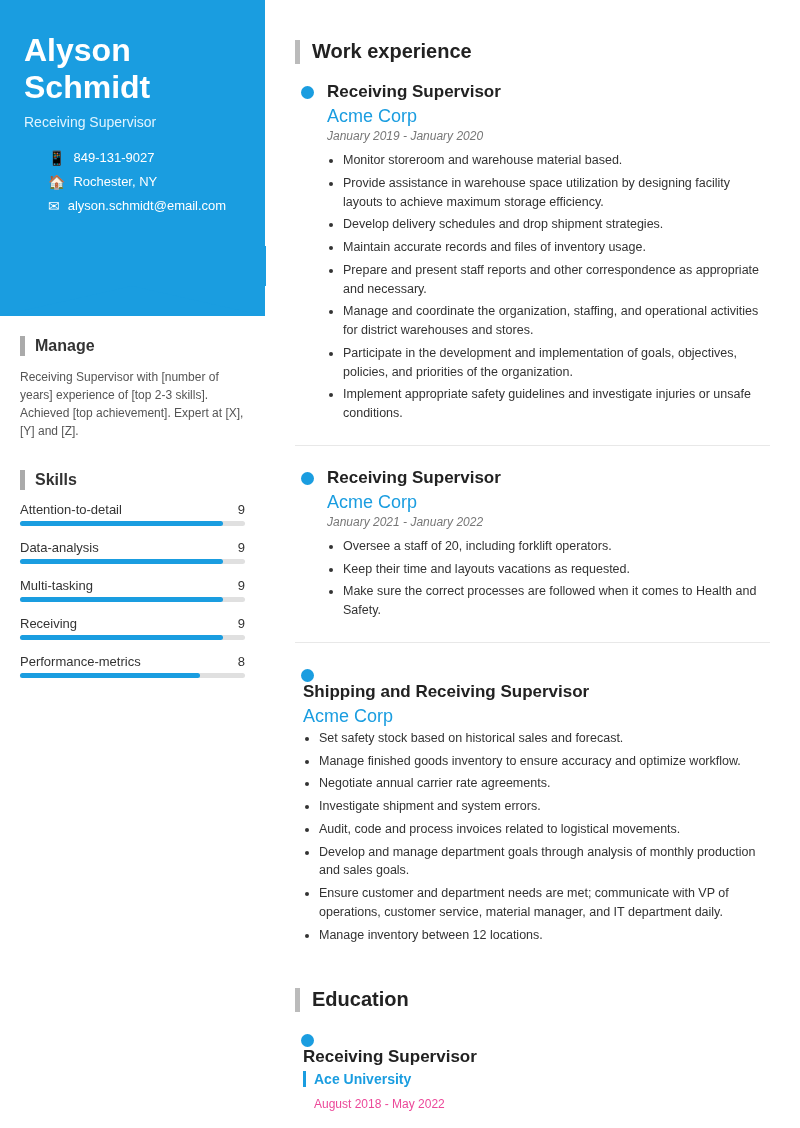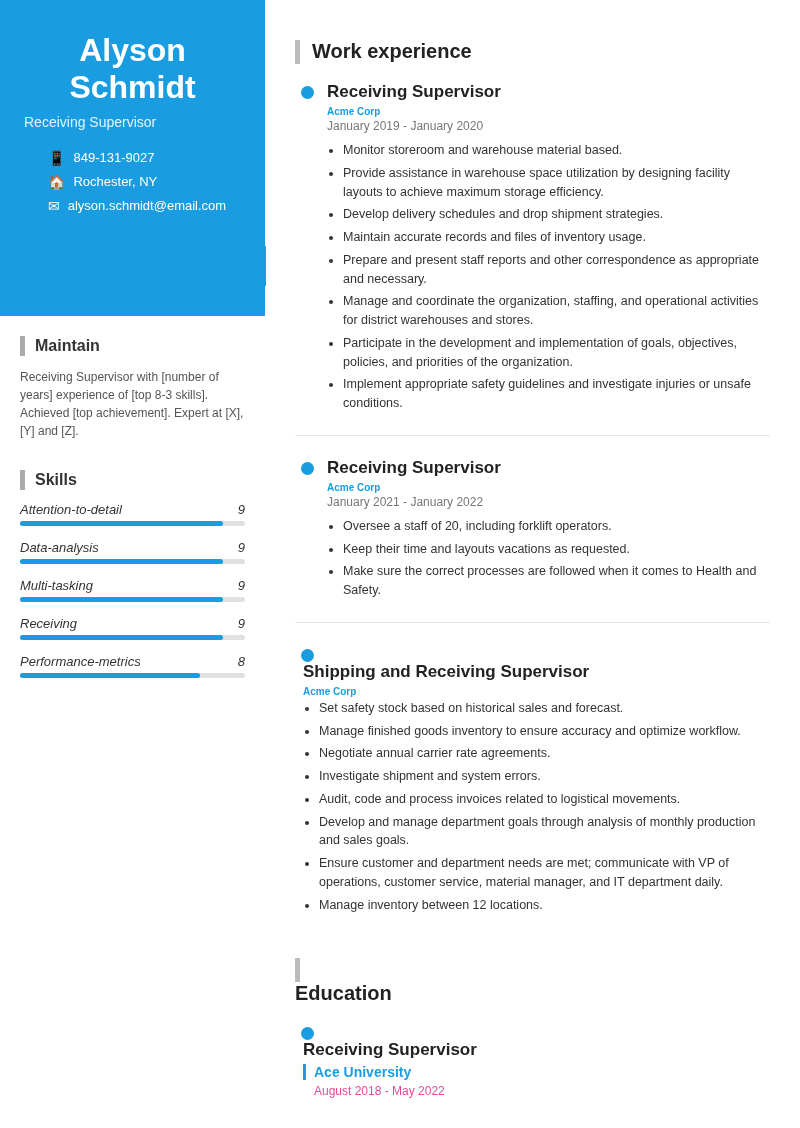--- a/index.html
+++ b/index.html
@@ -32,21 +32,20 @@
     .sidebar-top {
       background: #1a9de0;
       padding: 32px 24px 0 24px;
     }
     .sidebar-name {
       font-size: 32px;
       font-weight: bold;
       line-height: 1.15;
       color: #fff;
       margin-bottom: 8px;
-      text-align: center;
     }
     .sidebar-jobtitle {
       font-size: 14px;
       color: #e0f4ff;
       margin-bottom: 20px;
     }
     
     .chevron-wrapper {
       background: #1a9de0;
       position: relative;
@@ -106,21 +105,20 @@
       margin-right: 10px;
       flex-shrink: 0;
     }
     .summary-text {
       font-size: 12px;
       color: #555;
       line-height: 1.5;
     }
     .skill-item {
       margin-bottom: 14px;
-      font-style: italic;
     }
     .skill-header {
       display: flex;
       justify-content: space-between;
       font-size: 13px;
       color: #333;
       margin-bottom: 4px;
     }
     .skill-bar-bg {
       width: 100%;
@@ -187,51 +185,51 @@
       flex: 1;
       padding-left: 8px;
     }
     .job-role {
       font-size: 17px;
       font-weight: bold;
       color: #222;
       margin-bottom: 4px;
     }
     .job-company {
-      font-size: 10px;
-      font-weight: bold;
+      font-size: 18px;
+      font-weight: normal;
       color: #1a9de0;
       margin-bottom: 2px;
     }
     .job-dates {
       font-size: 12px;
       color: #777;
       margin-bottom: 8px;
+      font-style: italic;
     }
     .job-bullets {
       padding-left: 16px;
       margin: 0;
     }
     .job-bullets li {
       font-size: 12.5px;
       color: #333;
       margin-bottom: 4px;
       line-height: 1.5;
     }
     .edu-section {
       margin-top: 8px;
-      flex-direction: column;
     }
     .edu-company {
       font-size: 14px;
       font-weight: bold;
       color: #1a9de0;
       border-left: 3px solid #1a9de0;
       padding-left: 8px;
-      margin-bottom: 4px;
+      margin-bottom: 10px;
     }
     .edu-dates {
       font-size: 12px;
       color: #ec4899;
       padding-left: 11px;
     }
   </style>
 </head>
 <body>
 
@@ -256,23 +254,23 @@
         </div>
       </div>
     </div>
 
     <div class="chevron-wrapper"></div>
 
     <div class="sidebar-bottom">
       <div class="sidebar-section">
         <div class="sidebar-section-title">
           <div class="sidebar-section-bar"></div>
-          <span>Maintain</span>
+          <span>Manage</span>
         </div>
-        <p class="summary-text">Receiving Supervisor with [number of years] experience of [top 8-3 skills]. Achieved [top achievement]. Expert at [X], [Y] and [Z].</p>
+        <p class="summary-text">Receiving Supervisor with [number of years] experience of [top 2-3 skills]. Achieved [top achievement]. Expert at [X], [Y] and [Z].</p>
       </div>
 
       <div class="sidebar-section">
         <div class="sidebar-section-title">
           <div class="sidebar-section-bar"></div>
           <span>Skills</span>
         </div>
         <div id="skills-list">
             <div class="skill-item">
     <div class="skill-header">

